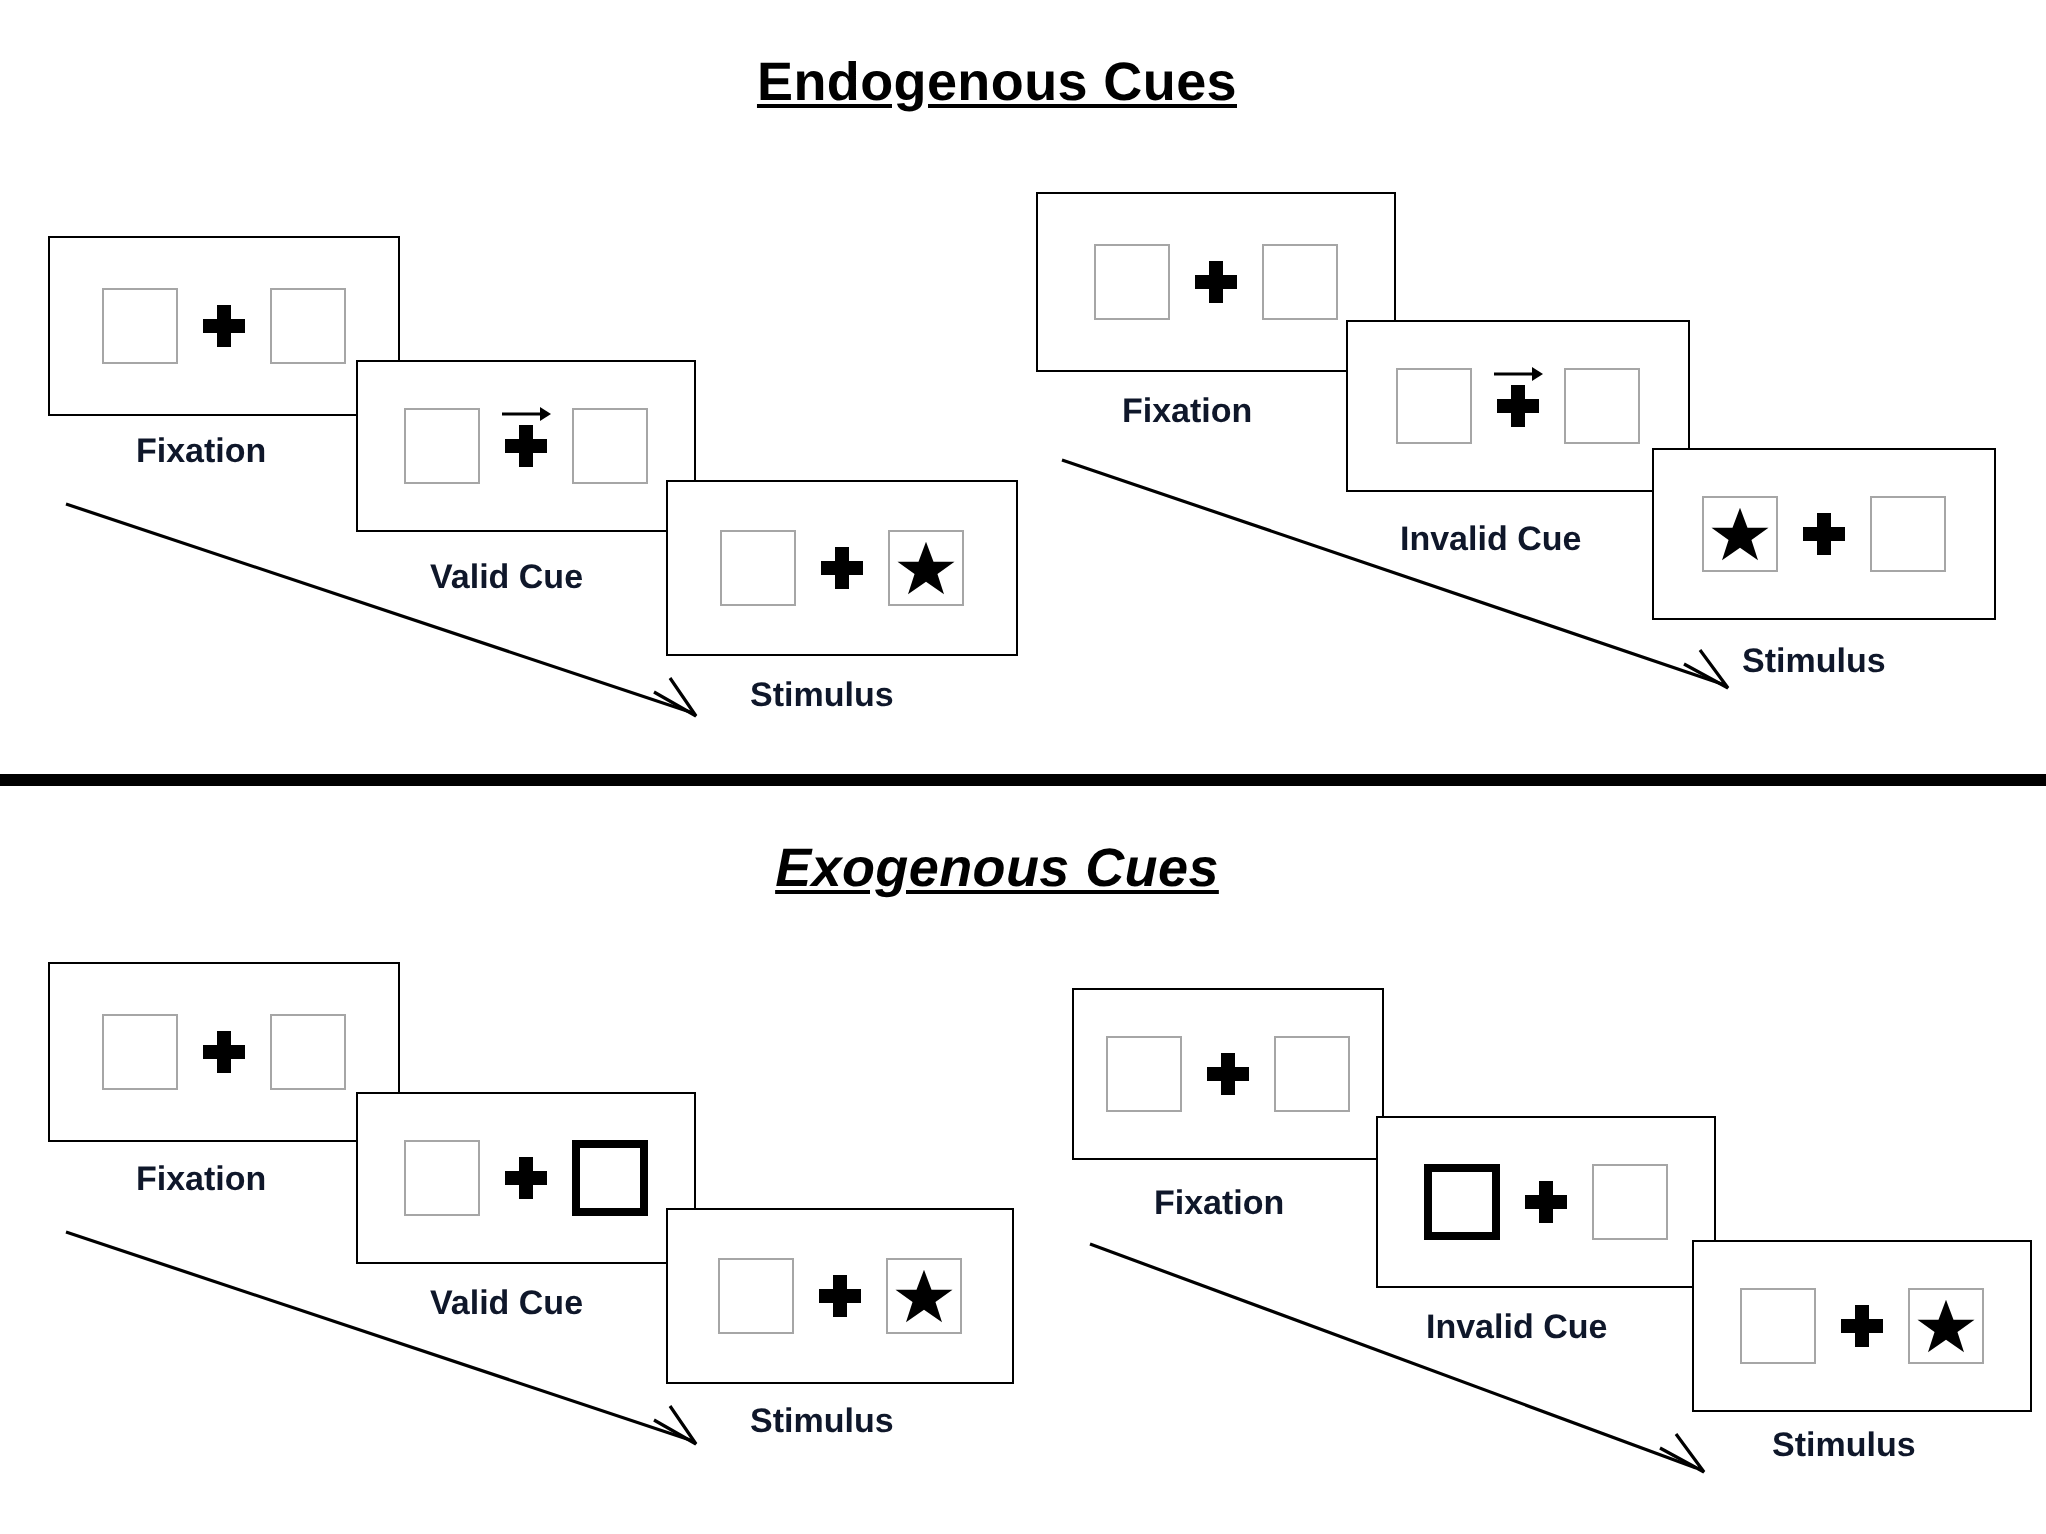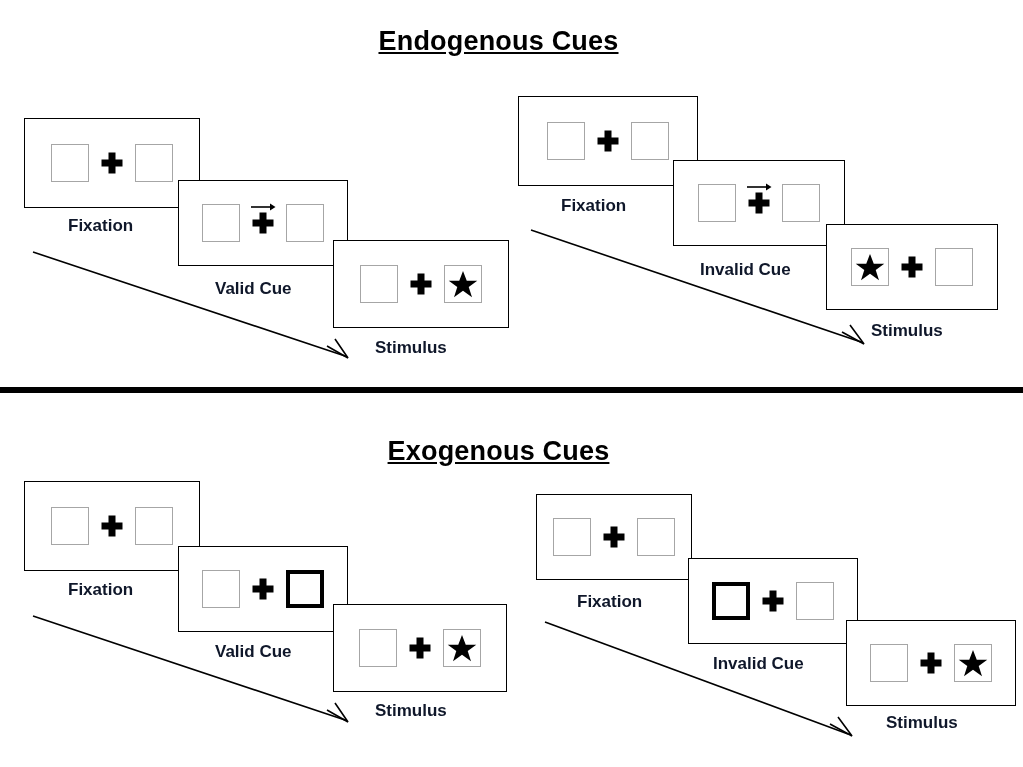--- a/index.html
+++ b/index.html
@@ -10,21 +10,21 @@
   }
   .stage{position:absolute;left:0;top:0;width:997px;height:767px;}
 
   
   .section-title{
     position:absolute;width:100%;text-align:center;
     font-size:27px;font-weight:bold;color:#000;
     text-decoration:underline;letter-spacing:.2px;
   }
   #title-endogenous{top:26px;}
-  #title-exogenous{top:436px;}
+  #title-exogenous{top:419px;font-style:italic;}
 
   
   .divider{position:absolute;left:0;width:1023px;height:6px;background:#000;}
 
   
   .panel{
     position:absolute;background:#fff;border:1.4px solid #000;
     box-sizing:border-box;
   }
   .panel-inner{

